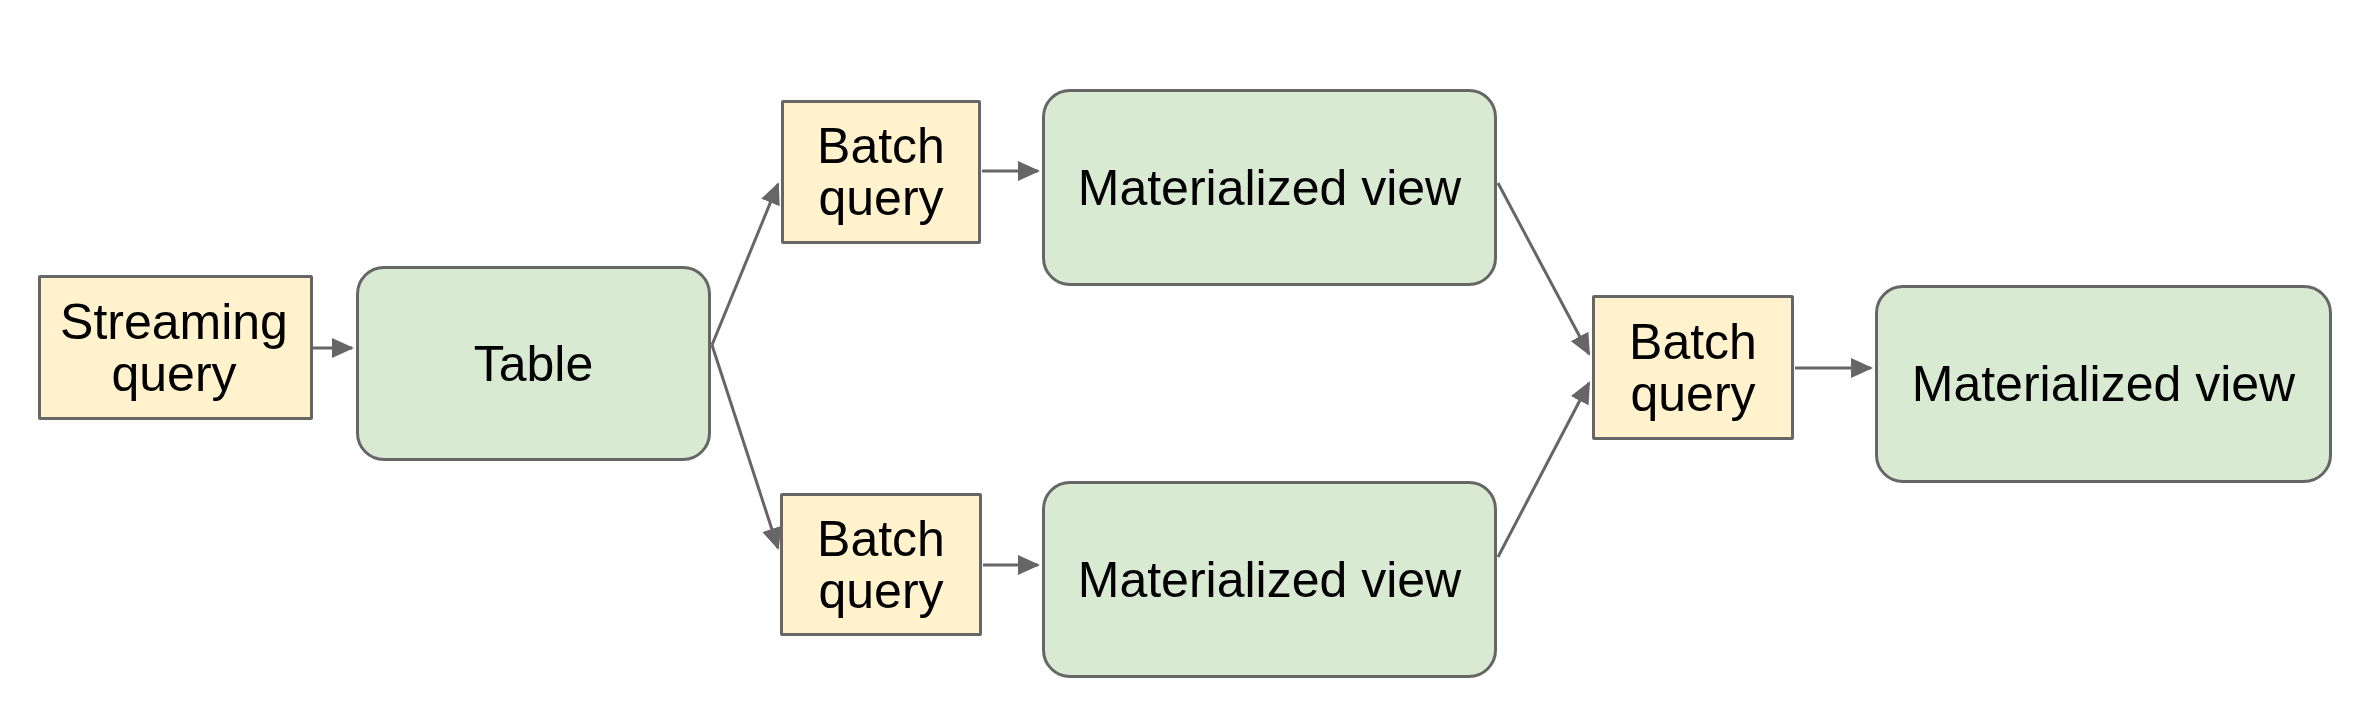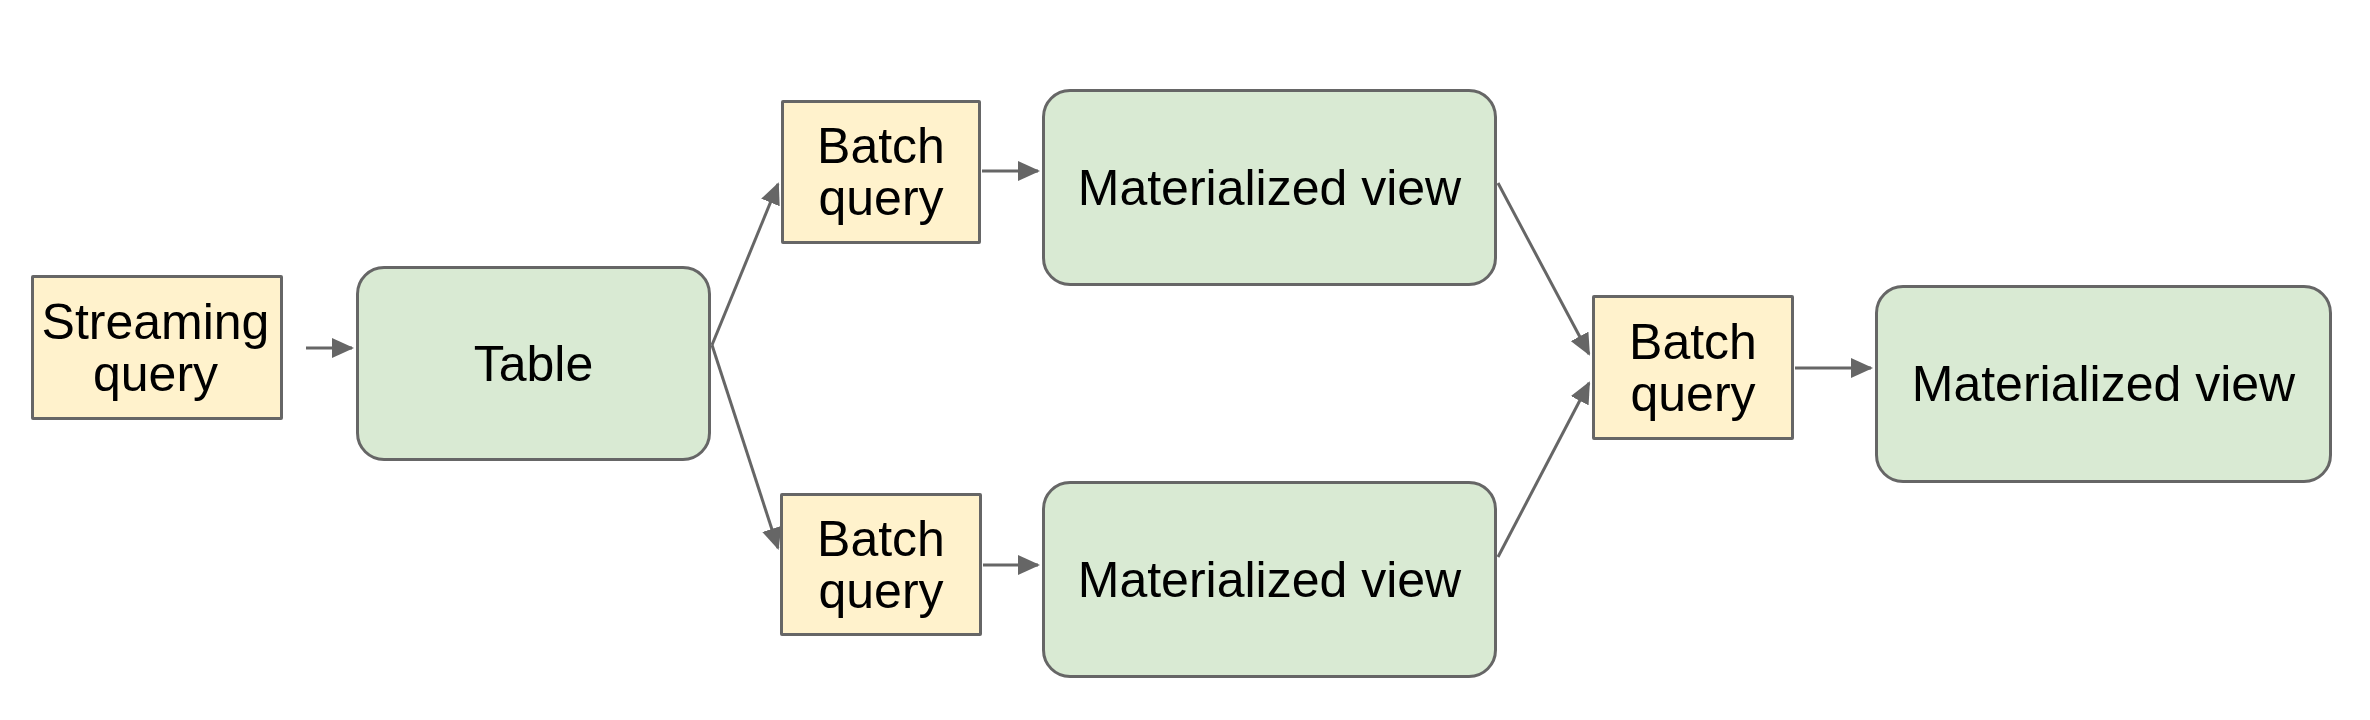--- a/index.html
+++ b/index.html
@@ -78,21 +78,21 @@
         <line x1="712" y1="345" x2="778" y2="184" marker-end="url(#arrowhead)"></line>
         <line x1="712" y1="345" x2="778" y2="548" marker-end="url(#arrowhead)"></line>
         <line x1="982" y1="171" x2="1038" y2="171" marker-end="url(#arrowhead)"></line>
         <line x1="983" y1="565" x2="1038" y2="565" marker-end="url(#arrowhead)"></line>
         <line x1="1498" y1="183" x2="1589" y2="354" marker-end="url(#arrowhead)"></line>
         <line x1="1498" y1="557" x2="1589" y2="383" marker-end="url(#arrowhead)"></line>
         <line x1="1795" y1="368" x2="1871" y2="368" marker-end="url(#arrowhead)"></line>
       </g>
   </svg>
   <div id="nodes">
-      <div class="node shape-rect" style="left: 31px; top: 275px; width: 252px; height: 145px; padding-left: 7px;">
+      <div class="node shape-rect" style="left: 38px; top: 275px; width: 275px; height: 145px; padding-left: 7px;">
         <span class="label">Streaming query</span>
       </div>
       <div class="node shape-rounded" style="left: 356px; top: 250px; width: 355px; height: 195px;">
         <span class="label">Table</span>
       </div>
       <div class="node shape-rect" style="left: 781px; top: 100px; width: 200px; height: 144px;">
         <span class="label">Batch query</span>
       </div>
       <div class="node shape-rounded" style="left: 1042px; top: 73px; width: 455px; height: 197px;">
         <span class="label">Materialized view</span>

